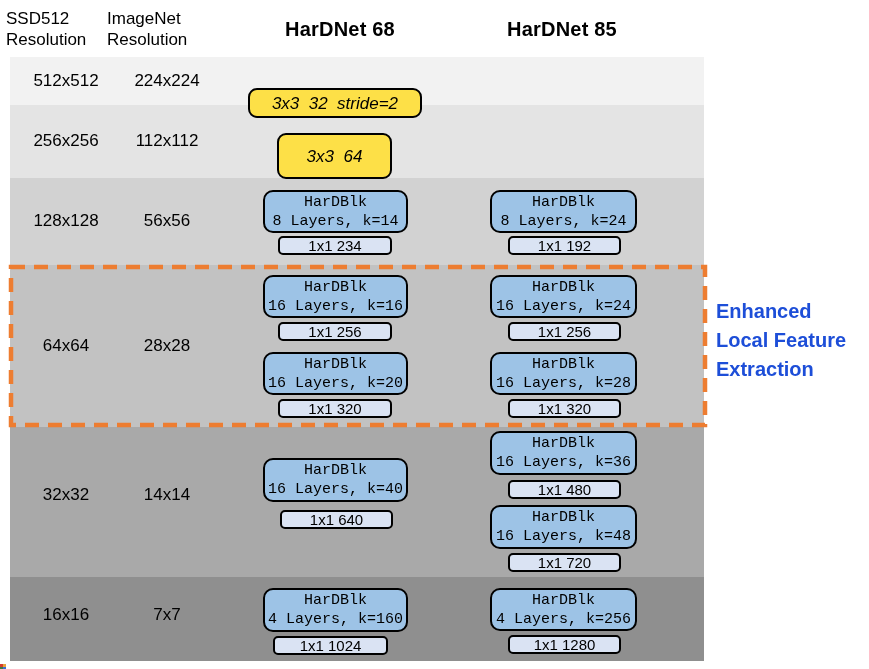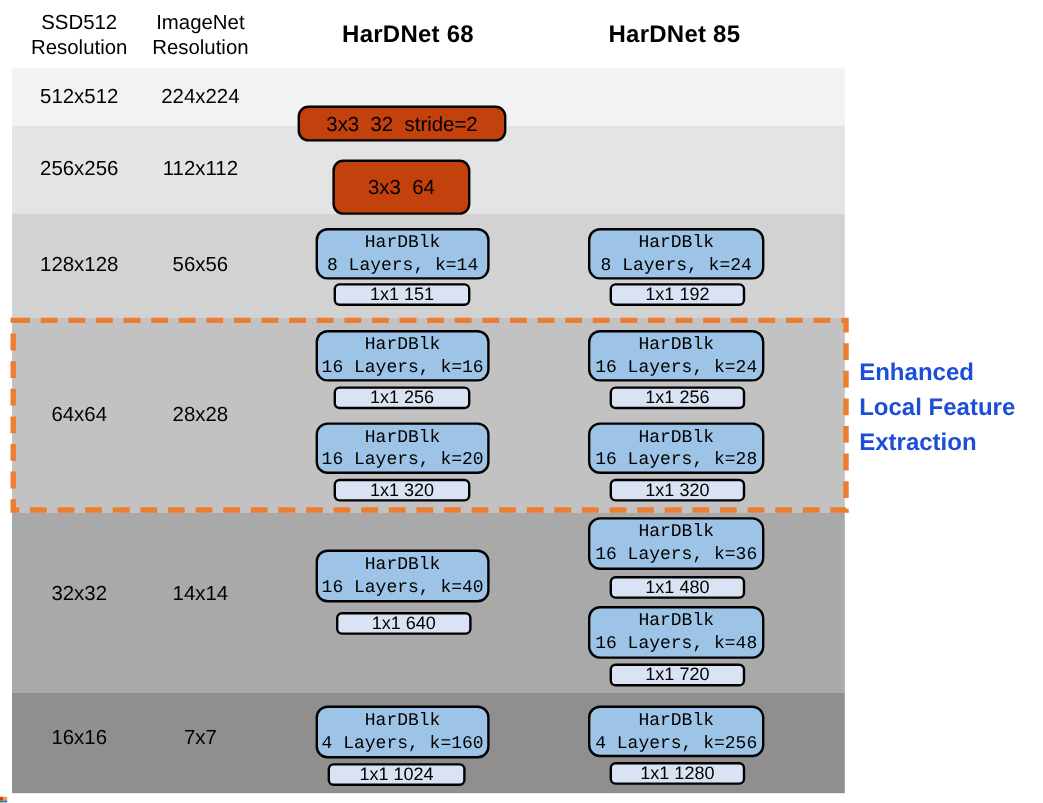--- a/index.html
+++ b/index.html
@@ -6,32 +6,32 @@
   .canvas{
     position:relative;width:869px;height:669px;background:#fff;overflow:hidden;
     font-family:"Liberation Sans","DejaVu Sans",sans-serif;color:#000;
   }
   .band{position:absolute;left:10px;width:694px;}
   .rowlabel{
     position:absolute;height:22px;font-size:17px;line-height:22px;text-align:center;
   }
   .colheader{
     position:absolute;top:8px;width:120px;font-size:17px;line-height:21px;
-    text-align:center;white-space:pre-line;
+    text-align:left;white-space:pre-line;
   }
   .nettitle{
     position:absolute;top:18px;width:180px;font-size:20px;font-weight:bold;
     text-align:center;letter-spacing:0.2px;
   }
   .blk{
     position:absolute;box-sizing:border-box;border:2.5px solid #000;
     display:flex;align-items:center;justify-content:center;text-align:center;
     white-space:pre-wrap;
   }
-  .conv{background:#c2410c;border-radius:9px;font-size:17px;line-height:19px;}
+  .conv{background:#fde047;border-radius:9px;font-size:17px;line-height:19px;font-style:italic;}
   .hardblk{background:#9dc3e6;border-radius:10px;font-size:15px;line-height:19px;font-family:Liberation Mono, monospace;}
   .c1x1{background:#dae3f3;border-radius:5px;border-width:2px;font-size:15px;line-height:15px;}
   .overlay{position:absolute;left:0;top:0;pointer-events:none;}
   .annotation{
     position:absolute;left:716px;top:297px;width:150px;
     font-size:20px;font-weight:bold;line-height:29px;white-space:pre-line;
   }
   .artifact{position:absolute;left:0;top:664px;width:6px;height:5px;display:flex;flex-wrap:wrap;}
   .artifact span{width:3px;height:2.5px;display:block;}
 </style>
@@ -64,21 +64,21 @@
   <div class="rowlabel" style="left:117px;top:335px;width:100px">28x28</div>
   <div class="rowlabel" style="left:16px;top:484px;width:100px">32x32</div>
   <div class="rowlabel" style="left:117px;top:484px;width:100px">14x14</div>
   <div class="rowlabel" style="left:16px;top:604px;width:100px">16x16</div>
   <div class="rowlabel" style="left:117px;top:604px;width:100px">7x7</div>
 
   <div class="blk conv" style="left:248px;top:88px;width:174px;height:30px">3x3  32  stride=2</div>
   <div class="blk conv" style="left:277px;top:133px;width:115px;height:46px">3x3  64</div>
   <div class="blk hardblk" style="left:263px;top:190px;width:145px;height:43px">HarDBlk
 8 Layers, k=14</div>
-  <div class="blk c1x1" style="left:278px;top:236px;width:114px;height:19px">1x1 151</div>
+  <div class="blk c1x1" style="left:278px;top:236px;width:114px;height:19px">1x1 234</div>
   <div class="blk hardblk" style="left:263px;top:275px;width:145px;height:43px">HarDBlk
 16 Layers, k=16</div>
   <div class="blk c1x1" style="left:278px;top:322px;width:114px;height:19px">1x1 256</div>
   <div class="blk hardblk" style="left:263px;top:352px;width:145px;height:43px">HarDBlk
 16 Layers, k=20</div>
   <div class="blk c1x1" style="left:278px;top:399px;width:114px;height:19px">1x1 320</div>
   <div class="blk hardblk" style="left:263px;top:458px;width:145px;height:44px">HarDBlk
 16 Layers, k=40</div>
   <div class="blk c1x1" style="left:280px;top:510px;width:113px;height:19px">1x1 640</div>
   <div class="blk hardblk" style="left:263px;top:588px;width:145px;height:44px">HarDBlk

